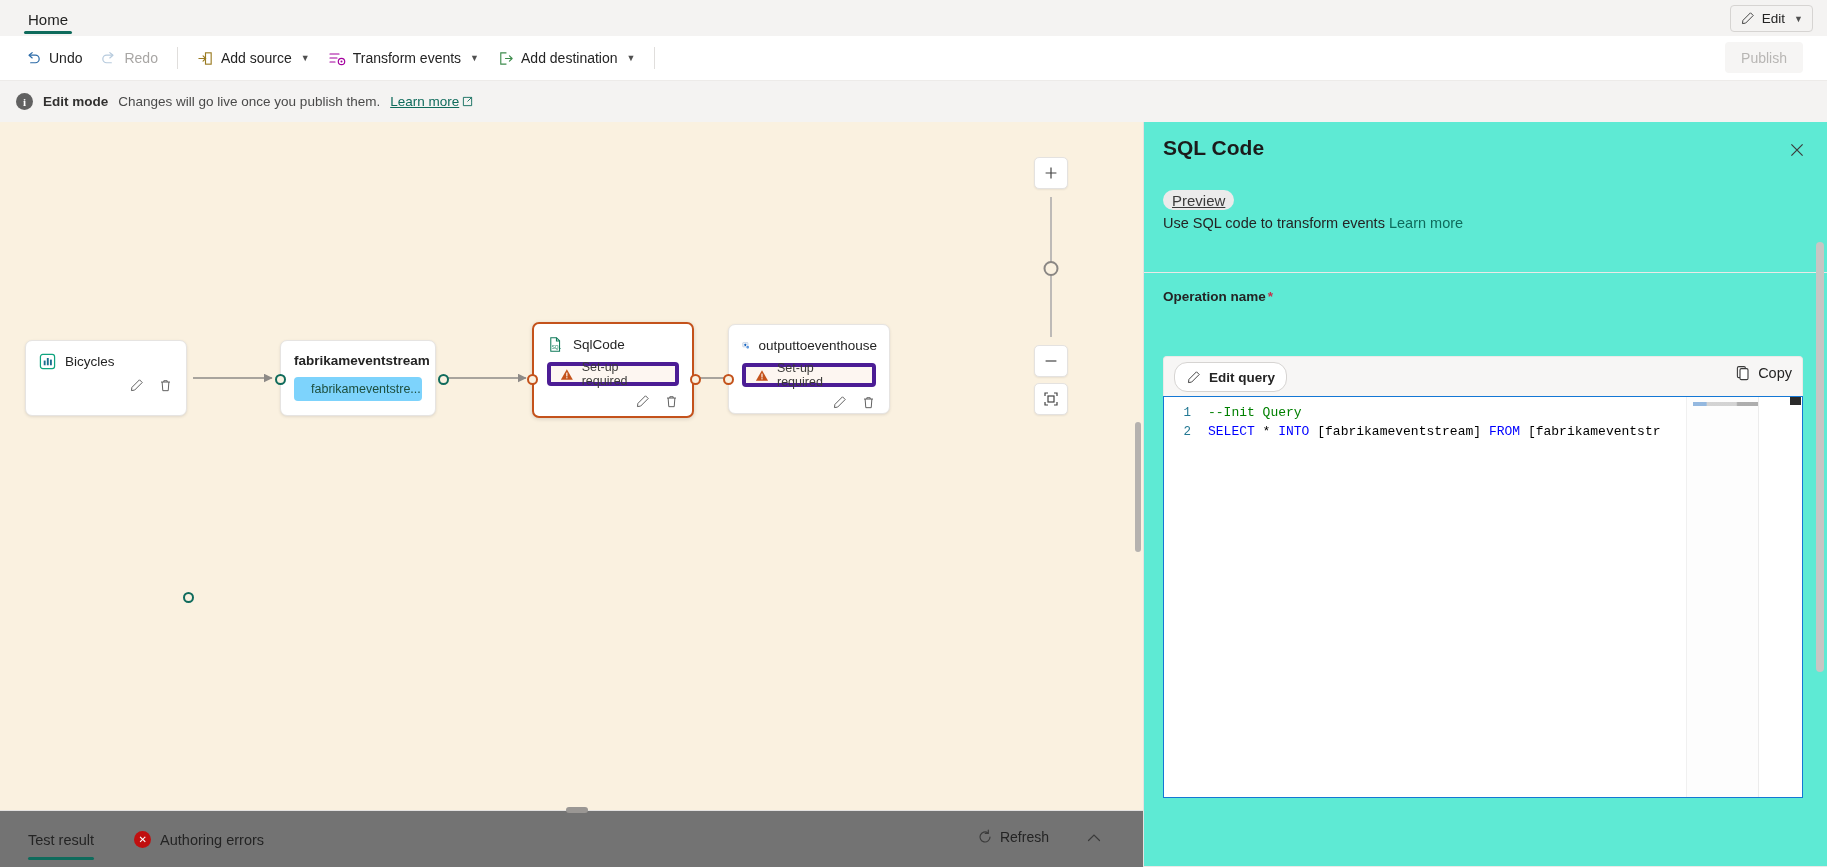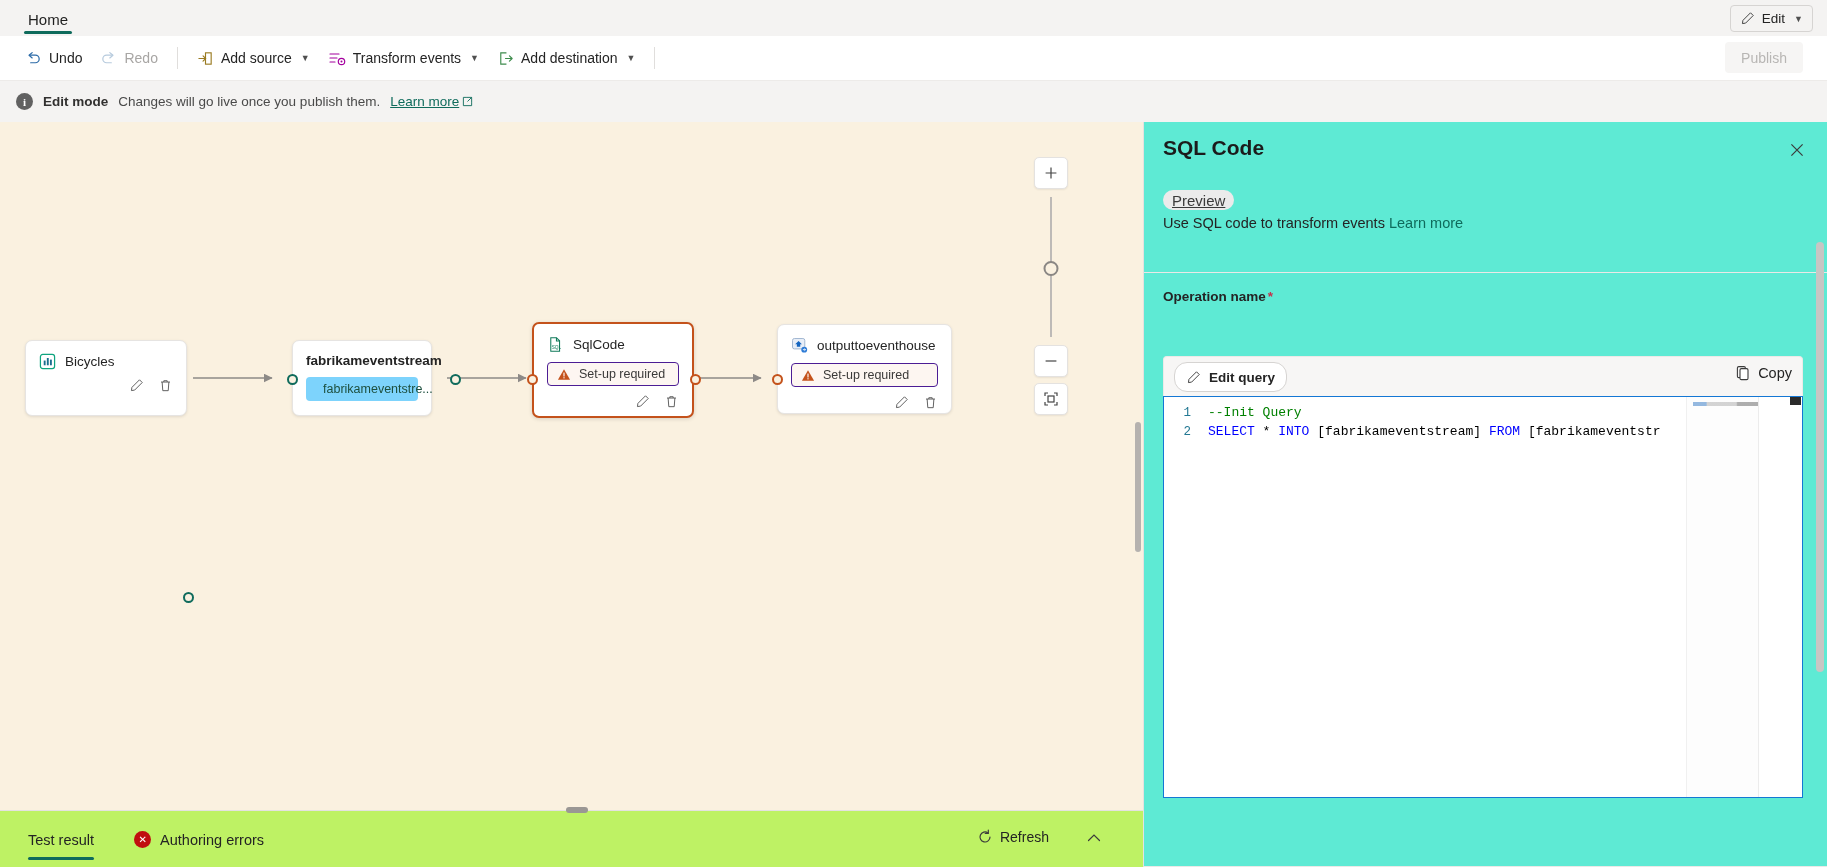--- a/index.html
+++ b/index.html
@@ -88,21 +88,21 @@
   .node-title {
     display:flex; align-items:center; gap:9px;
     padding: 12px 12px 0 13px; font-size:13.5px; color:#242424;
   }
   .node-title.bold { font-weight:700; }
   .node-pill {
     margin: 9px 13px 0 13px; height:24px; border-radius:4px;
     display:flex; align-items:center; gap:8px; padding:0 9px;
     font-size:12.5px;
   }
-  .pill-warn { background:#fdf6f1; border:1px solid #4c1d95; color:#3b3a39; }
+  .pill-warn { background:#fdf6f1; border:4px solid #4c1d95; color:#3b3a39; }
   .pill-stream { background:#7dd3fc; color:#1d4f3e; }
   .node-actions {
     display:flex; justify-content:flex-end; gap:14px;
     padding: 8px 13px 9px 0;
   }
   .act { cursor:pointer; opacity:.85; }
   .port {
     position:absolute; width:11px; height:11px; border-radius:50%;
     background:#faf1e0; border:2px solid #0f6b5c;
   }
@@ -124,21 +124,21 @@
     border:2px solid #8a8784; cursor:pointer;
   }
   .canvas-scroll-v {
     position:absolute; right:2px; top:300px; width:6px; height:130px;
     background:#b5b2af; border-radius:3px; cursor:pointer;
   }
 
   
   .drawer {
     position:absolute; left:0; top:810px; width:1143px; height:57px;
-    background:#bef264; border-top:1px solid #e4e2e0;
+    background:#737373; border-top:1px solid #e4e2e0;
   }
   .drawer-grip {
     position:absolute; left:566px; top:-4px; width:22px; height:6px;
     border-radius:3px; background:#9a9794; cursor:pointer;
   }
   .drawer-tabs { display:flex; align-items:center; height:57px; padding-left:28px; gap:40px; }
   .d-tab { font-size:14.5px; color:#242424; cursor:pointer; position:relative; height:40px; display:flex; align-items:center; }
   .d-tab.active::after{
     content:""; position:absolute; left:0; right:0; bottom:0; height:3px;
     background:#0f6b5c; border-radius:2px;
@@ -330,21 +330,21 @@
         <svg class="act" width="15" height="15" viewBox="0 0 16 16">
           <path d="M11.2 1.9l2.9 2.9-8.1 8.1-3.4.5.5-3.4z" fill="none" stroke="#3b3b3b" stroke-width="1"></path>
         </svg>
         <svg class="act" width="15" height="15" viewBox="0 0 16 16">
           <path d="M3.2 4.3h9.6M6.2 4.3V2.9h3.6v1.4M4.4 4.3l.7 9.2h5.8l.7-9.2" fill="none" stroke="#3b3b3b" stroke-width="1"></path>
         </svg>
       </div>
       <div class="port" style="left:157px; top:251px;"></div>
     </div>
 
-    <div class="node" style="left:292px; top:218px; width:140px; height:76px;">
+    <div class="node" style="left:280px; top:218px; width:156px; height:76px;">
       <div class="node-title bold">
         <span>fabrikameventstream</span>
       </div>
       <div class="node-pill pill-stream">
         <svg width="14" height="14" viewBox="0 0 16 16">
           <path d="M3 11c2-4 8-6 10-9M3 5c2 4 8 6 10 9" fill="none" stroke="#1d7a5a" stroke-width="1.2" stroke-linecap="round"></path>
         </svg>
         <span>fabrikameventstre...</span>
       </div>
       <div class="port" style="left:-6px; top:33px;"></div>
@@ -373,21 +373,21 @@
           <path d="M11.2 1.9l2.9 2.9-8.1 8.1-3.4.5.5-3.4z" fill="none" stroke="#3b3b3b" stroke-width="1"></path>
         </svg>
         <svg class="act" width="15" height="15" viewBox="0 0 16 16">
           <path d="M3.2 4.3h9.6M6.2 4.3V2.9h3.6v1.4M4.4 4.3l.7 9.2h5.8l.7-9.2" fill="none" stroke="#3b3b3b" stroke-width="1"></path>
         </svg>
       </div>
       <div class="port orange" style="left:-7px; top:50px;"></div>
       <div class="port orange" style="left:156px; top:50px;"></div>
     </div>
 
-    <div class="node" style="left:777px; top:202px; width:175px; height:90px;">
+    <div class="node" style="left:728px; top:202px; width:162px; height:90px;">
       <div class="node-title">
         <svg width="17" height="17" viewBox="0 0 18 18">
           <rect x="1.6" y="1.6" width="13" height="11" rx="2" fill="#e8eef7" stroke="#9db4cf" stroke-width="1"></rect>
           <path d="M8 4.2l3.6 3.4H9.8v2.6H6.2V7.6H4.4z" fill="#1565c0"></path>
           <circle cx="14" cy="13.4" r="3.1" fill="#2d7bd6"></circle>
           <path d="M12.6 13.4h2.7M14.2 12.3l1.2 1.1-1.2 1.1" fill="none" stroke="#fff" stroke-width=".9"></path>
         </svg>
         <span>outputtoeventhouse</span>
       </div>
       <div class="node-pill pill-warn">

